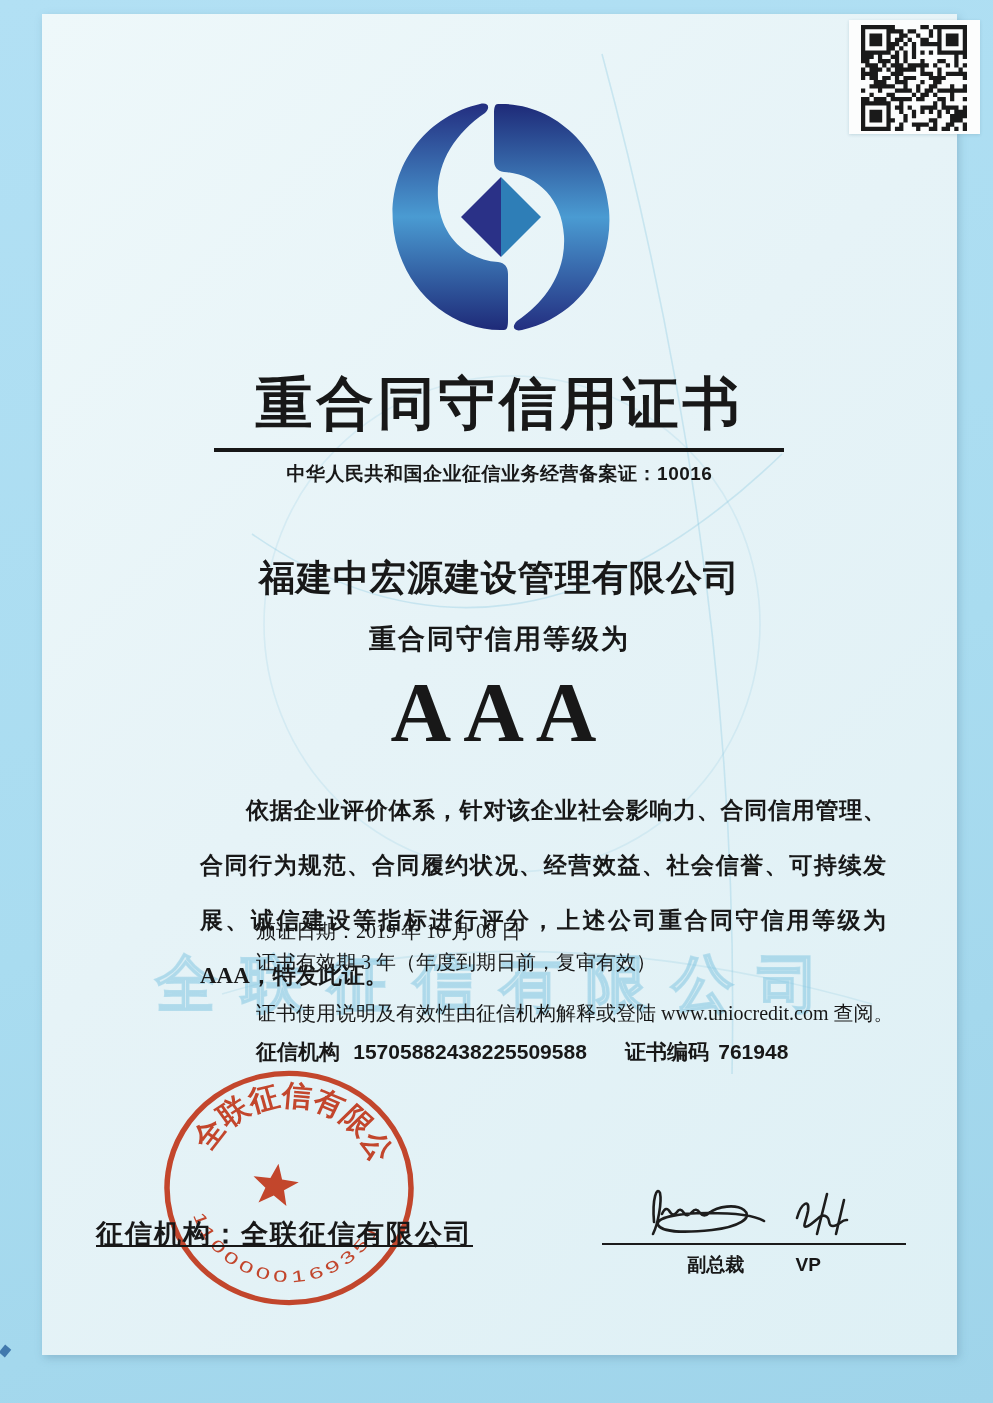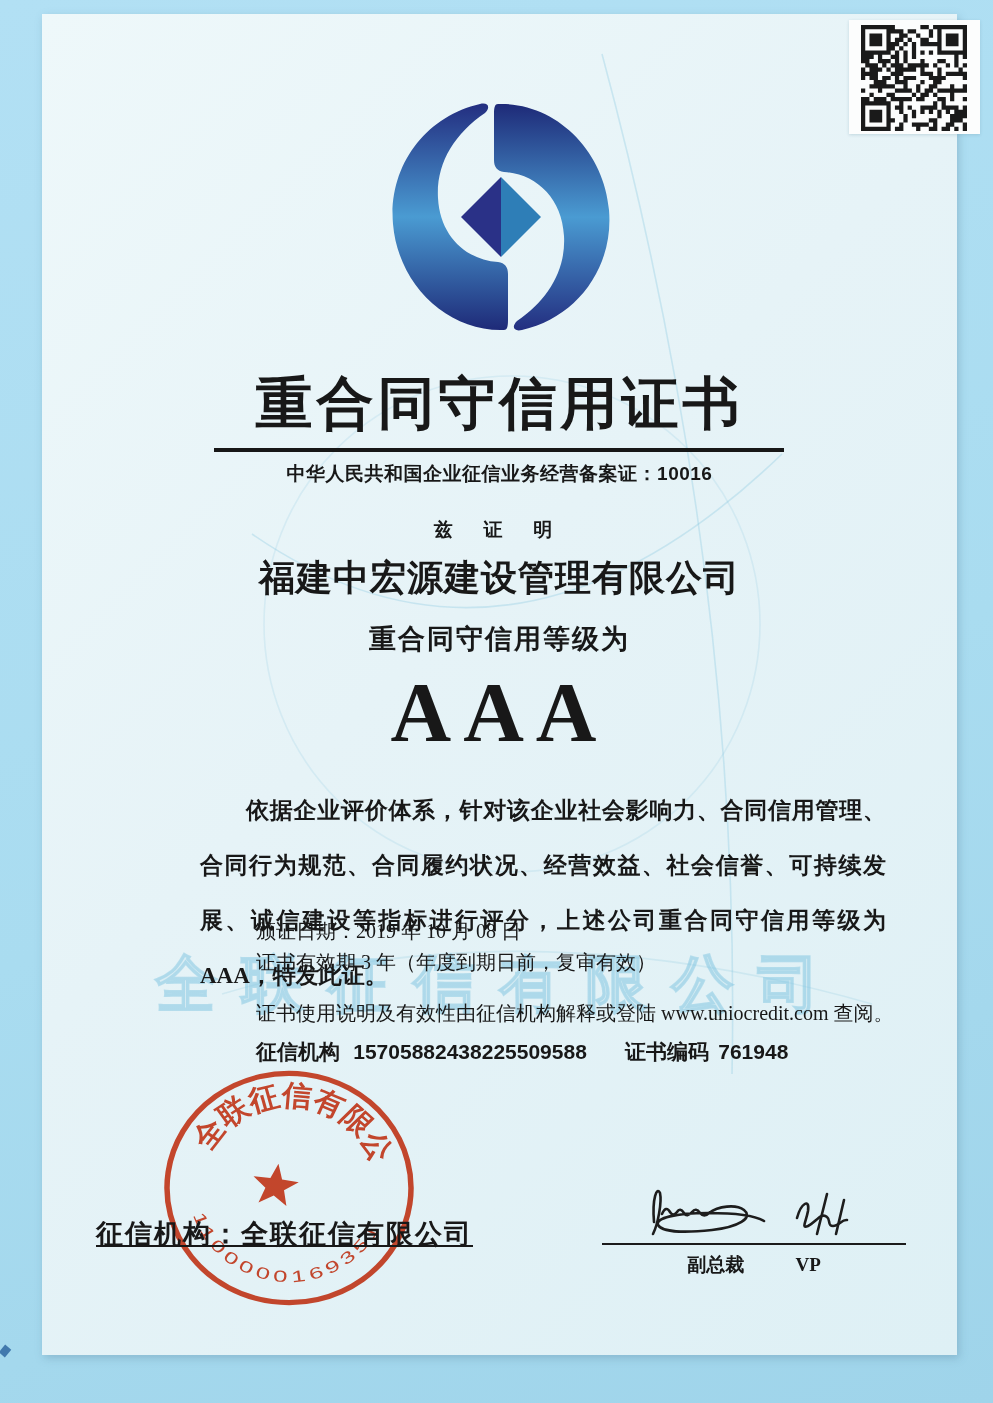--- a/index.html
+++ b/index.html
@@ -55,21 +55,21 @@
     -webkit-text-stroke:1.5px rgba(125,195,223,.45);
     pointer-events:none;}
 
   #seal{left:158px;top:1064px;mix-blend-mode:multiply;opacity:.93;}
   #agency{left:96px;top:1216px;font-size:27px;font-weight:bold;letter-spacing:2px;text-decoration:underline;}
 
   #signature{left:622px;top:1178px;}
   #sig-rule{left:602px;top:1243px;width:304px;height:2px;background:#1b1b1b;}
   #sig-titles{left:602px;top:1252px;width:304px;text-align:center;
     font-size:19px;font-weight:bold;}
-  #sig-titles .en{margin-left:46px;font-family:Liberation Serif, serif;}
+  #sig-titles .en{margin-left:46px;font-family:Liberation Sans, sans-serif;}
 
   #guilloche{left:42px;top:14px;pointer-events:none;}
   #artifact{left:1px;top:1346px;width:8px;height:10px;background:#4179ad;
     transform:rotate(40deg);}
 </style>
 </head>
 <body>
 
 <div id="scan">
   <div id="sheet" class="abs"></div>
@@ -110,21 +110,20 @@
     <path fill="url(#lgB)" d="M114,228 C57,230 8,182 3,122 C-2,64 36,14 90,2
          C98,0 101,5 95,11 C64,32 46,62 48,96
          C50,134 76,158 108,160 C115,161 118,165 118,172 L118,218 C118,225 117,228 114,228 Z"></path>
     <polygon points="111,75 71,115 111,155" fill="#2a3187"></polygon>
     <polygon points="111,75 151,115 111,155" fill="#2e7eb7"></polygon>
   </svg>
 
   <div id="title" class="abs ctr ink hei">重合同守信用证书</div>
   <div id="title-rule" class="abs"></div>
   <div id="subtitle" class="abs ctr ink hei">中华人民共和国企业征信业务经营备案证：10016</div>
-  <div id="certify" class="abs ctr ink song">兹 证 明</div>
   <div id="company" class="abs ctr ink song">福建中宏源建设管理有限公司</div>
   <div id="rating-label" class="abs ctr ink hei">重合同守信用等级为</div>
   <div id="body-text" class="abs ink song">依据企业评价体系，针对该企业社会影响力、合同信用管理、合同行为规范、合同履约状况、经营效益、社会信誉、可持续发展、诚信建设等指标进行评分，上述公司重合同守信用等级为 AAA，特发此证。</div>
 
   <div id="rating" class="abs ctr ink song">AAA</div>
 
   <div id="issue-date" class="abs meta ink song">颁证日期：2019 年 10 月 08 日</div>
   <div id="validity" class="abs meta ink song">证书有效期 3 年（年度到期日前，复审有效）</div>
   <div id="usage" class="abs meta ink song">证书使用说明及有效性由征信机构解释或登陆 www.uniocredit.com 查阅。</div>
 

